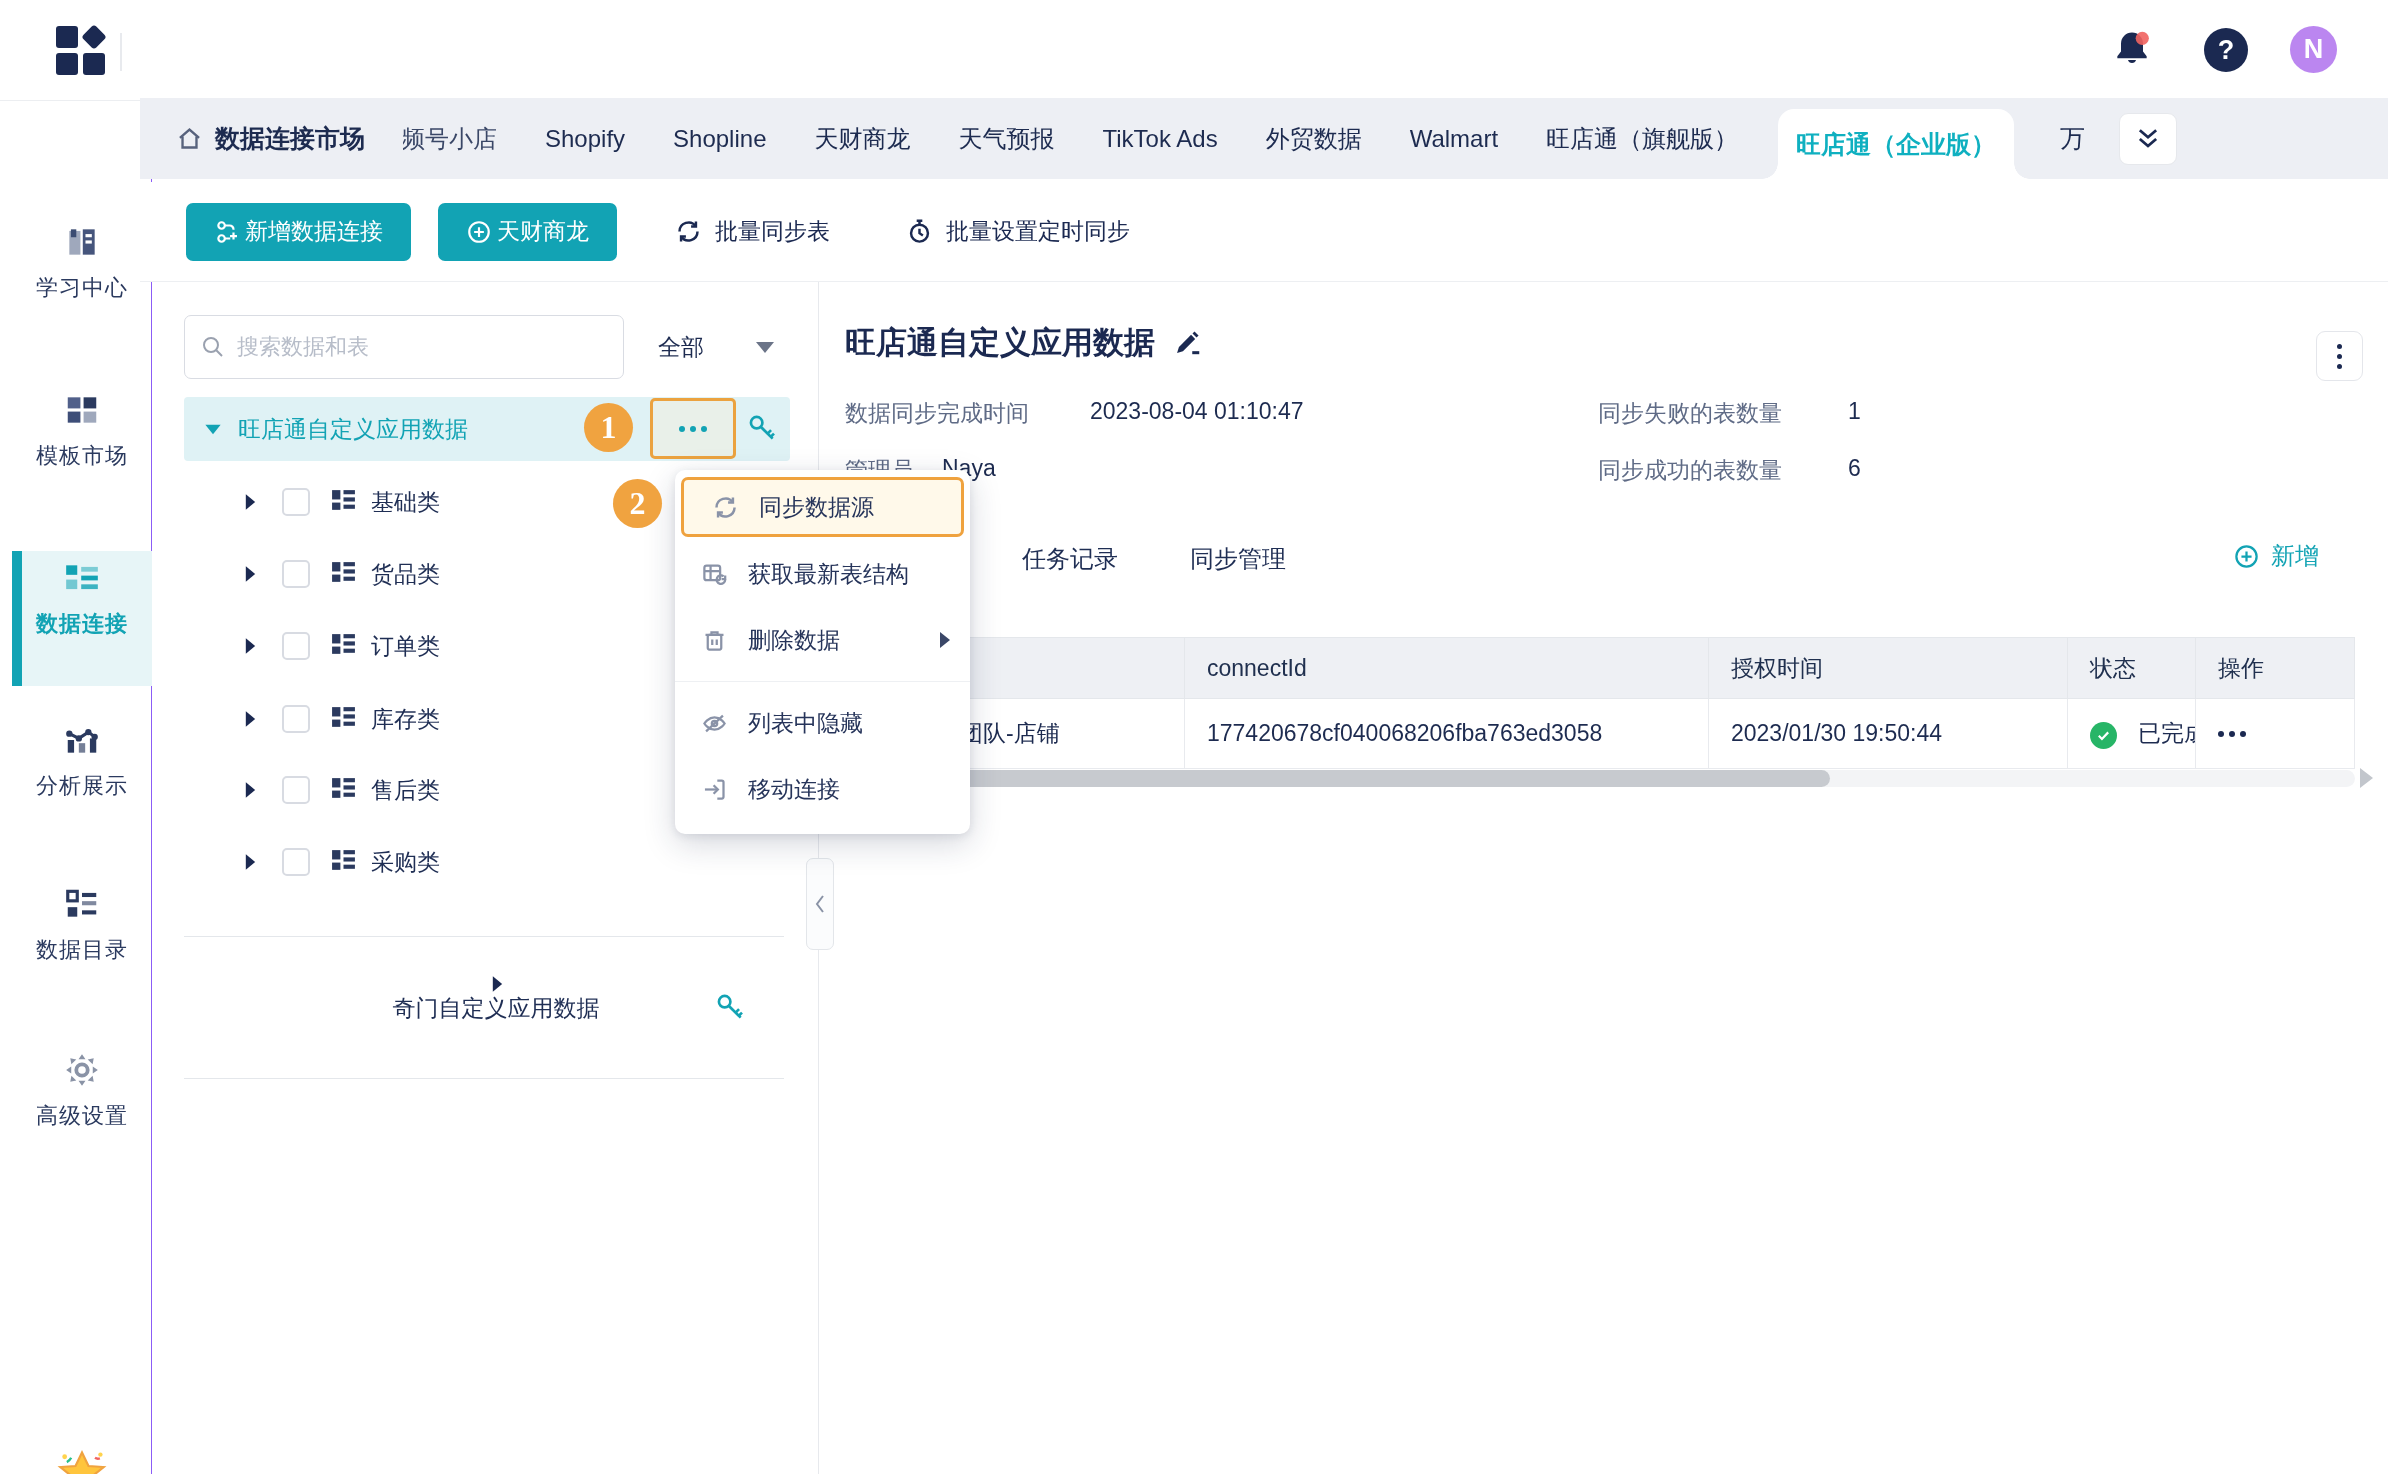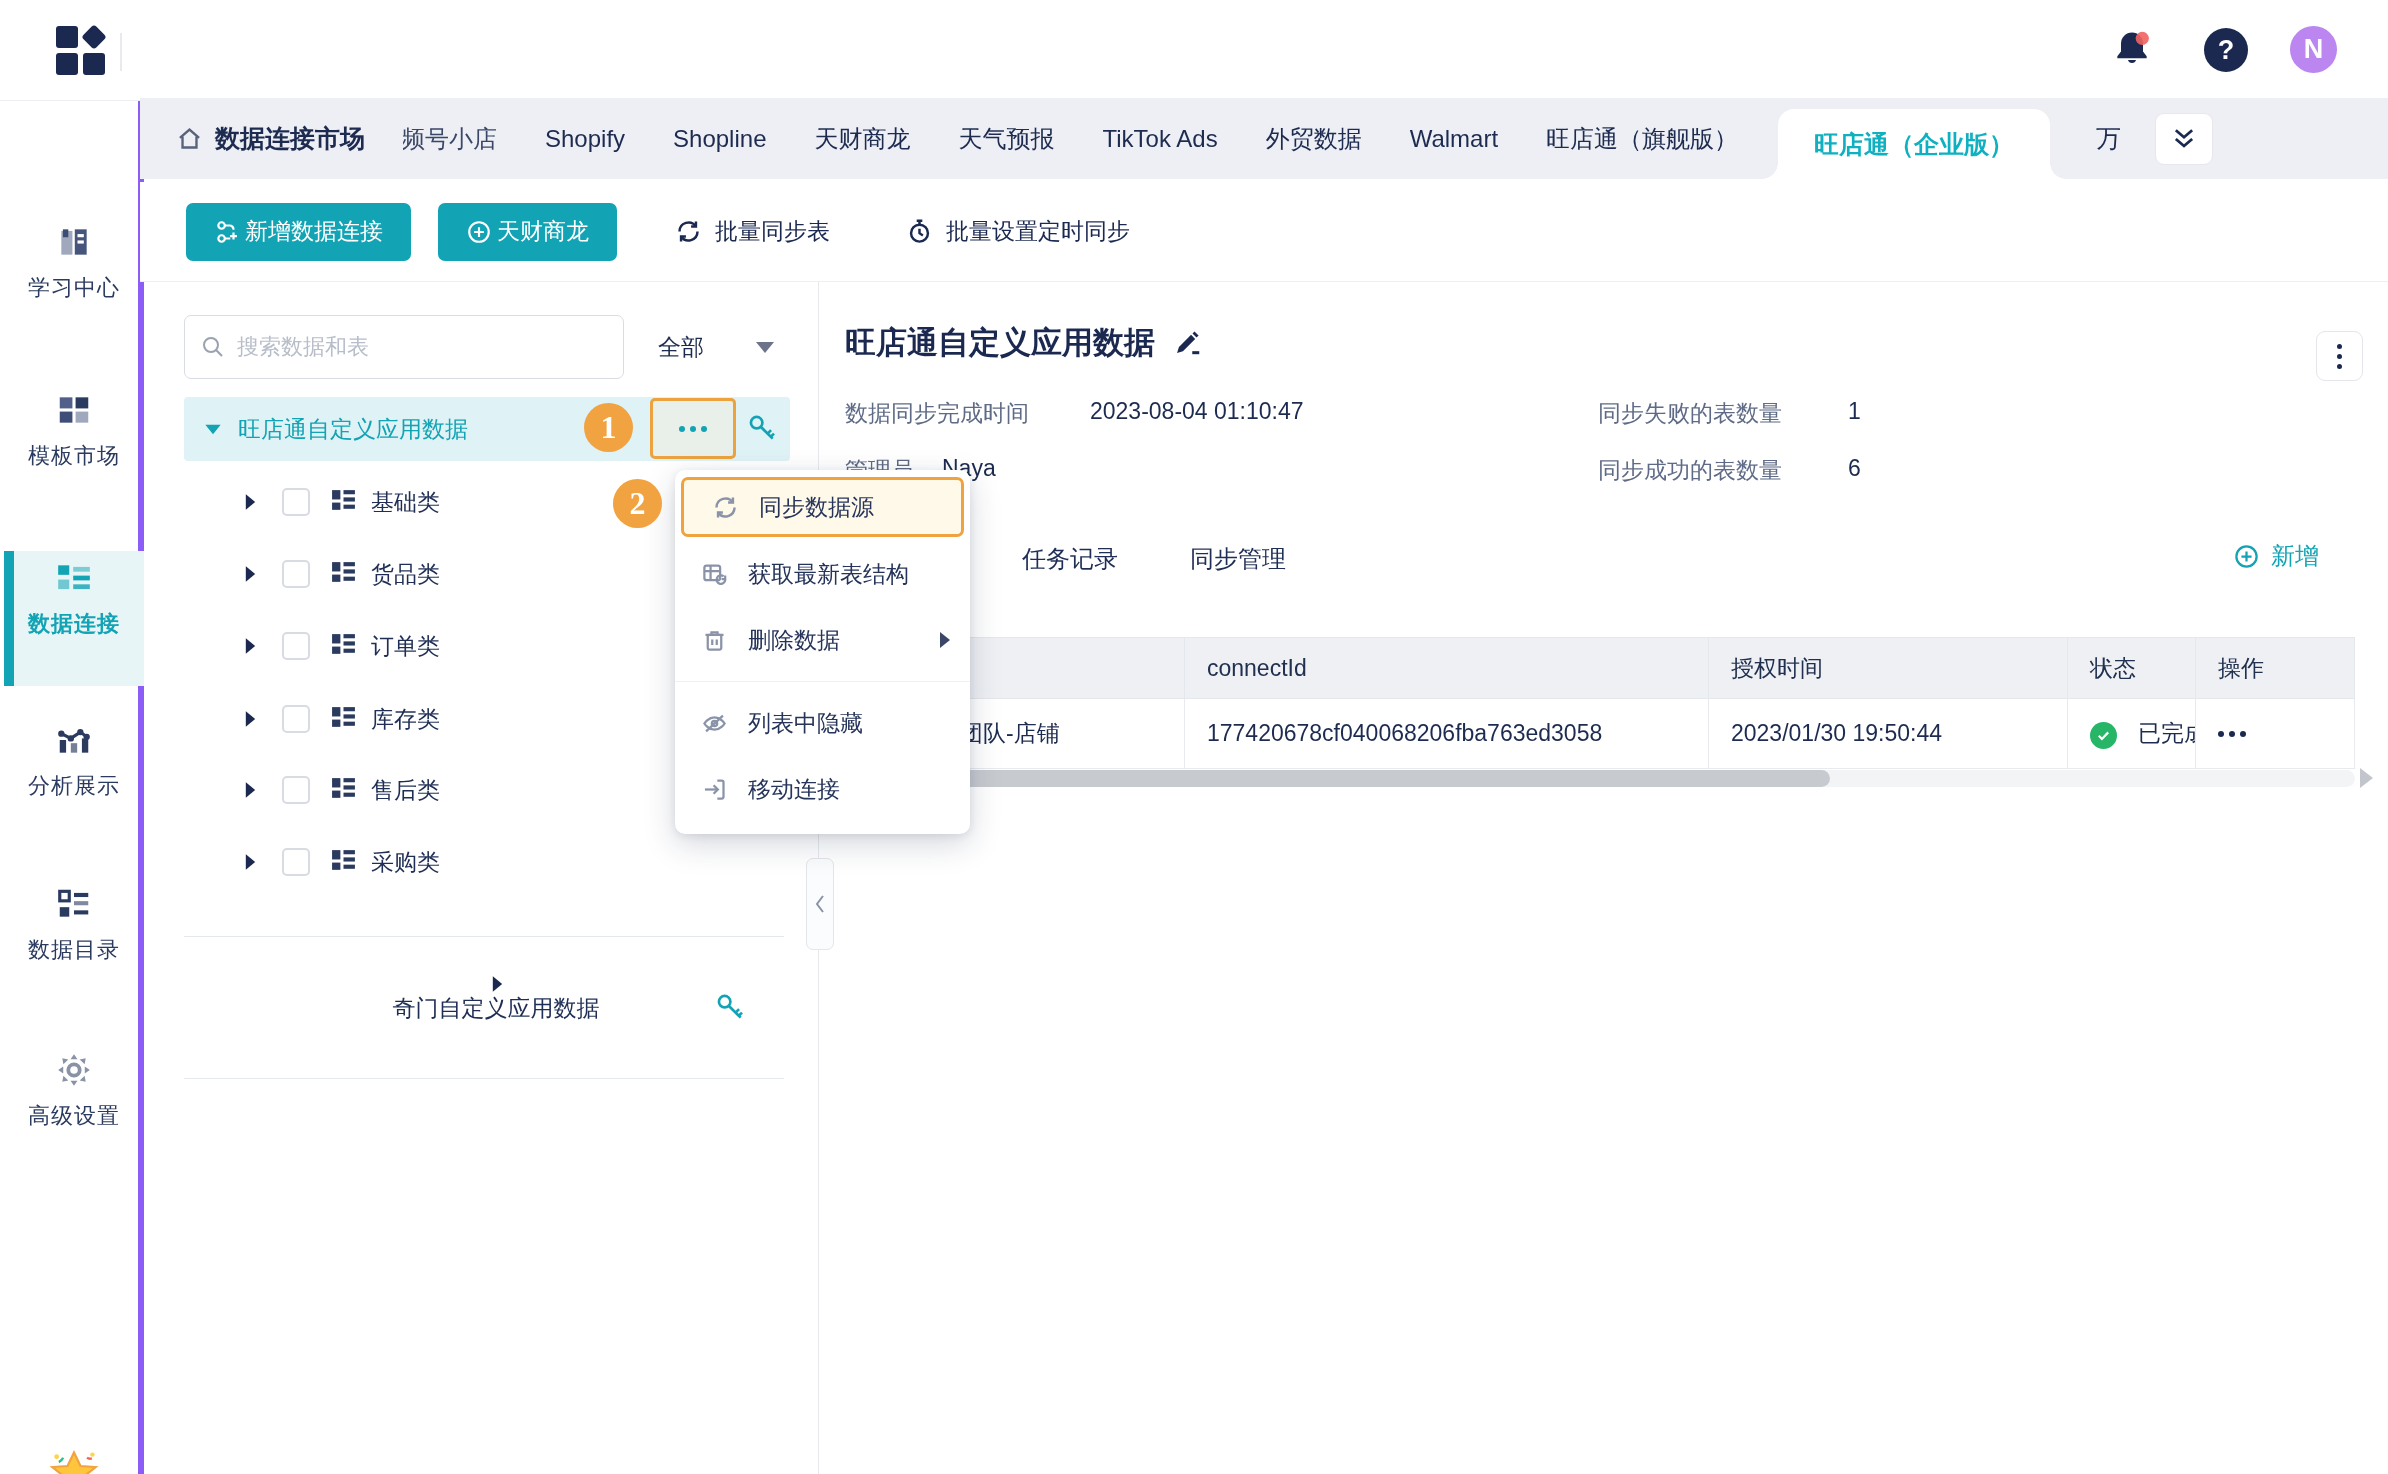--- a/index.html
+++ b/index.html
@@ -17,35 +17,35 @@
   .logo span { background:#1B2951; border-radius:3px; }
   .logo span.diamond { transform:rotate(45deg) scale(.82); border-radius:4px; }
   .topbar-divider { left:120px; top:33px; width:2px; height:38px; background:#E8EAEE; }
   .bell-wrap { left:2110px; top:26px; width:44px; height:46px; }
   .help-circle { left:2204px; top:28px; width:44px; height:44px; border-radius:50%; background:#1B2951; color:#fff;
     display:flex; align-items:center; justify-content:center; font-size:27px; font-weight:bold; }
   .avatar { left:2290px; top:26px; width:47px; height:47px; border-radius:50%; background:#BB86F0; color:#fff;
     display:flex; align-items:center; justify-content:center; font-size:27px; font-weight:bold; }
 
   
-  .sidebar { left:4px; top:101px; width:140px; height:1373px; background:#fff; border-right:6px solid #8b5cf6; }
+  .sidebar { left:12px; top:101px; width:140px; height:1373px; background:#fff; border-right:1px solid #8b5cf6; }
   .side-item { position:absolute; left:0; width:140px; text-align:center; cursor:pointer; }
   .side-item .ic { display:inline-block; }
   .side-item .lbl { display:block; margin-top:8px; font-size:22px; color:#2B3A5F; letter-spacing:1px; }
   .side-active-bg { position:absolute; left:0; top:450px; width:140px; height:135px; background:#E7F5F7; }
   .side-active-bar { position:absolute; left:0; top:450px; width:10px; height:135px; background:#12A3B4; }
   .side-item.active .lbl { color:#12A3B4; font-weight:bold; }
 
   
   .tabbar { left:140px; top:98px; width:2248px; height:81px; background:#EDEFF4; display:flex; align-items:center; }
   .tb-home { display:flex; align-items:center; gap:12px; margin-left:36px; font-size:25px; font-weight:bold; color:#1D2B50; white-space:nowrap; }
   .tb-clip { margin-left:38px; width:94px; overflow:hidden; direction:rtl; white-space:nowrap; font-size:24px; color:#3A4767; }
   .tb-item { margin-left:48px; font-size:24px; color:#1D2B50; white-space:nowrap; cursor:pointer; }
   .tb-active { position:relative; margin-left:40px; height:70px; align-self:flex-end; background:#fff;
-    border-radius:16px 16px 0 0; padding:0 36px; display:flex; align-items:center;
+    border-radius:16px 16px 0 0; padding:0 18px; display:flex; align-items:center;
     color:#0FB0C0; font-weight:bold; font-size:25px; white-space:nowrap; cursor:pointer; }
   .tb-active .corner { position:absolute; bottom:0; width:16px; height:16px; }
   .tb-active .corner.cl { left:-16px; background:radial-gradient(circle at 0 0, rgba(0,0,0,0) 15.5px, #fff 16px); }
   .tb-active .corner.cr { right:-16px; background:radial-gradient(circle at 100% 0, rgba(0,0,0,0) 15.5px, #fff 16px); }
   .tb-overflow { margin-left:46px; font-size:25px; color:#1D2B50; cursor:pointer; }
   .tb-chevron-btn { margin-left:34px; width:58px; height:52px; background:#fff; border:1px solid #E6E8EC; border-radius:9px;
     display:flex; align-items:center; justify-content:center; cursor:pointer; }
 
   
   .toolbar { left:140px; top:182px; width:2248px; height:100px; background:#fff; border-bottom:1px solid #EDEFF2;

